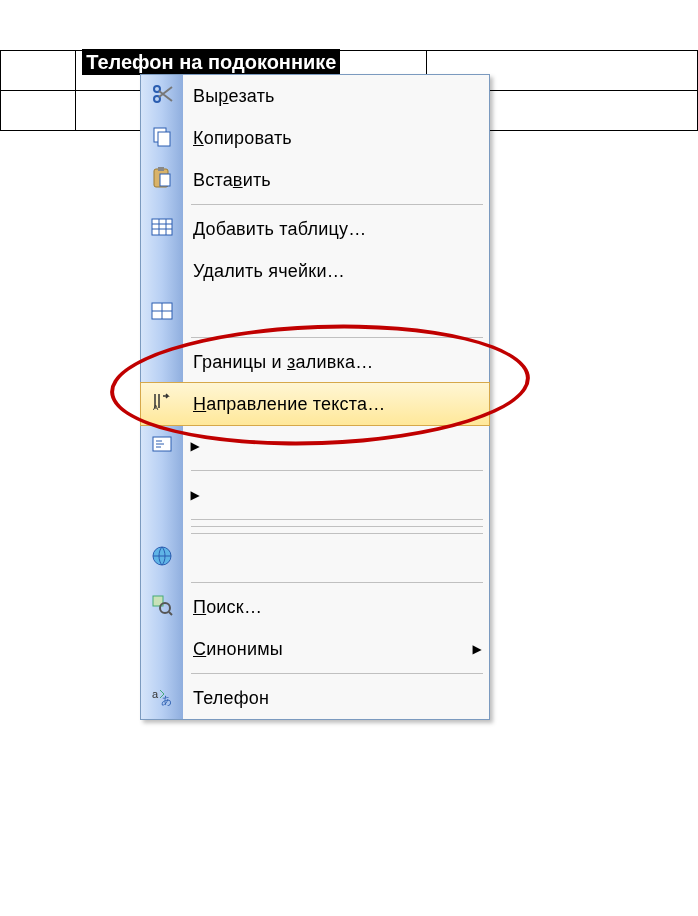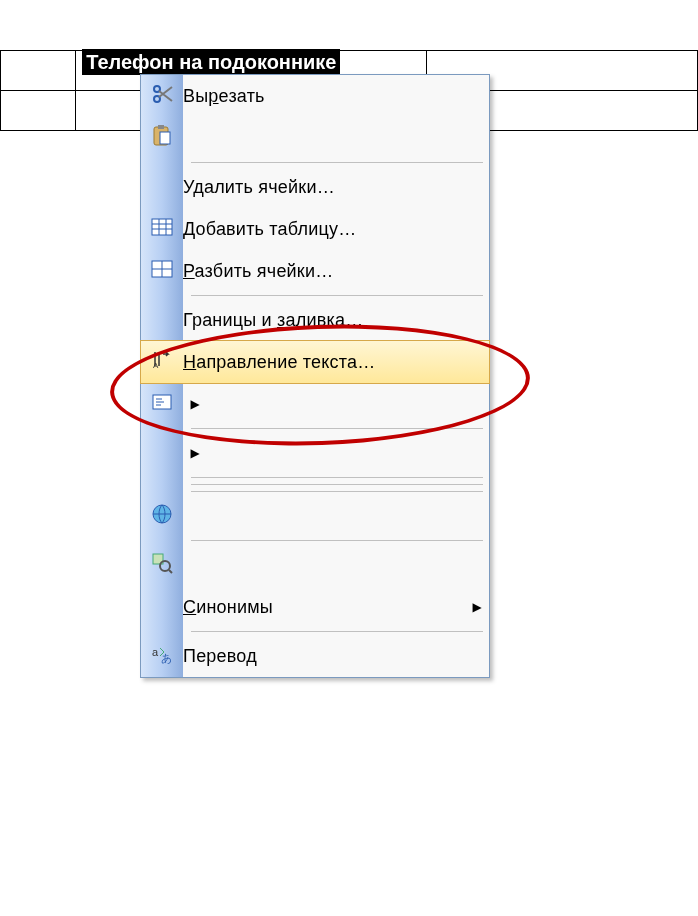--- a/index.html
+++ b/index.html
@@ -69,21 +69,21 @@
   }
   .menu-item .icon-cell {
     width: 42px;
     flex: 0 0 42px;
     display: flex;
     align-items: center;
     justify-content: center;
   }
   .menu-item .label {
     flex: 1;
-    padding-left: 0;
+    padding-left: 10px;
     color: #000;
     letter-spacing: .2px;
   }
   .menu-item .label .ul { text-decoration: underline; }
   .menu-item .arrow {
     width: 24px;
     flex: 0 0 24px;
     text-align: center;
     font-size: 12px;
     color: #000;
@@ -142,62 +142,73 @@
       <svg viewBox="0 0 24 24">
             <circle cx="7" cy="17" r="3" fill="none" stroke="#2a5db0" stroke-width="2"></circle>
             <circle cx="7" cy="7" r="3" fill="none" stroke="#2a5db0" stroke-width="2"></circle>
             <path d="M9 9 L22 19 M9 15 L22 5" stroke="#777" stroke-width="2"></path>
           </svg>
     </span>
       </div>
     <div class="label">Вы<span class="ul">р</span>езать</div>
   </div>
 
+  <div class="menu-item">
+    <div class="icon-cell">
+        <span>
+      <svg viewBox="0 0 24 24">
+            <rect x="4" y="4" width="12" height="14" fill="#fff" stroke="#2a5db0"></rect>
+            <rect x="8" y="8" width="12" height="14" fill="#fff" stroke="#2a5db0"></rect>
+          </svg>
+    </span>
+      </div>
+    <div class="label"><span class="ul">К</span>опировать</div>
+  </div>
 
   <div class="menu-item">
     <div class="icon-cell">
         <span>
       <svg viewBox="0 0 24 24">
             <rect x="4" y="3" width="14" height="18" rx="2" fill="#d9b36a" stroke="#9b7a33"></rect>
             <rect x="8" y="1" width="6" height="4" fill="#888"></rect>
             <rect x="10" y="8" width="10" height="12" fill="#fff" stroke="#2a5db0"></rect>
           </svg>
     </span>
       </div>
-  </div>
-
-  <div class="separator"></div>
+    <div class="label">Вста<span class="ul">в</span>ить</div>
+  </div>
+
+  <div class="separator"></div>
+
+  <div class="menu-item">
+    <div class="icon-cell">
+        <span>
+      <svg viewBox="0 0 24 24">
+            <rect x="2" y="4" width="20" height="16" fill="#fff" stroke="#2a5db0"></rect>
+            <path d="M2 9h20M2 14h20M9 4v16M16 4v16" stroke="#2a5db0"></path>
+          </svg>
+    </span>
+      </div>
+    <div class="label"><span class="ul">Д</span>обавить таблицу…</div>
+  </div>
 
   <div class="menu-item">
     <div class="icon-cell"></div>
     <div class="label">Удалить ячейки…</div>
   </div>
 
   <div class="menu-item">
     <div class="icon-cell">
         <span>
       <svg viewBox="0 0 24 24">
             <rect x="2" y="4" width="20" height="16" fill="#fff" stroke="#2a5db0"></rect>
-            <path d="M2 9h20M2 14h20M9 4v16M16 4v16" stroke="#2a5db0"></path>
-          </svg>
-    </span>
-      </div>
-    <div class="label"><span class="ul">Д</span>обавить таблицу…</div>
-  </div>
-
-  <div class="menu-item">
-    <div class="icon-cell">
-        <span>
-      <svg viewBox="0 0 24 24">
-            <rect x="2" y="4" width="20" height="16" fill="#fff" stroke="#2a5db0"></rect>
             <path d="M12 4v16M2 12h20" stroke="#2a5db0"></path>
           </svg>
     </span>
       </div>
-    <div class="label"><span class="ul">Р</span>азбить ячейки…</div>
   </div>
 
   <div class="separator"></div>
 
   <div class="menu-item">
     <div class="icon-cell"></div>
     <div class="label">Границы и <span class="ul">з</span>аливка…</div>
   </div>
 
   <div class="menu-item highlight">
@@ -255,38 +266,39 @@
   <div class="menu-item">
     <div class="icon-cell">
         <span>
       <svg viewBox="0 0 24 24">
             <rect x="3" y="3" width="10" height="10" fill="#c9e2b8" stroke="#4a7"></rect>
             <circle cx="15" cy="15" r="5" fill="none" stroke="#555" stroke-width="2"></circle>
             <path d="M19 19l3 3" stroke="#555" stroke-width="2"></path>
           </svg>
     </span>
       </div>
+    <div class="label"><span class="ul">П</span>оиск…</div>
   </div>
 
   <div class="menu-item">
     <div class="icon-cell"></div>
     <div class="label"><span class="ul">С</span>инонимы</div>
     <div class="arrow">▶</div>
   </div>
 
   <div class="separator"></div>
 
   <div class="menu-item">
     <div class="icon-cell">
         <span>
       <svg viewBox="0 0 24 24">
             <text x="2" y="14" font-size="11" fill="#333">a</text>
             <text x="11" y="20" font-size="11" fill="#2a5db0">あ</text>
             <path d="M10 6l4 4-4 4" stroke="#4a7" fill="none"></path>
           </svg>
     </span>
       </div>
-    <div class="label">Перевод</div>
+    <div class="label">Телефон</div>
   </div>
 
 </div>
 
 <div class="ellipse"></div>
 
 </body></html>

